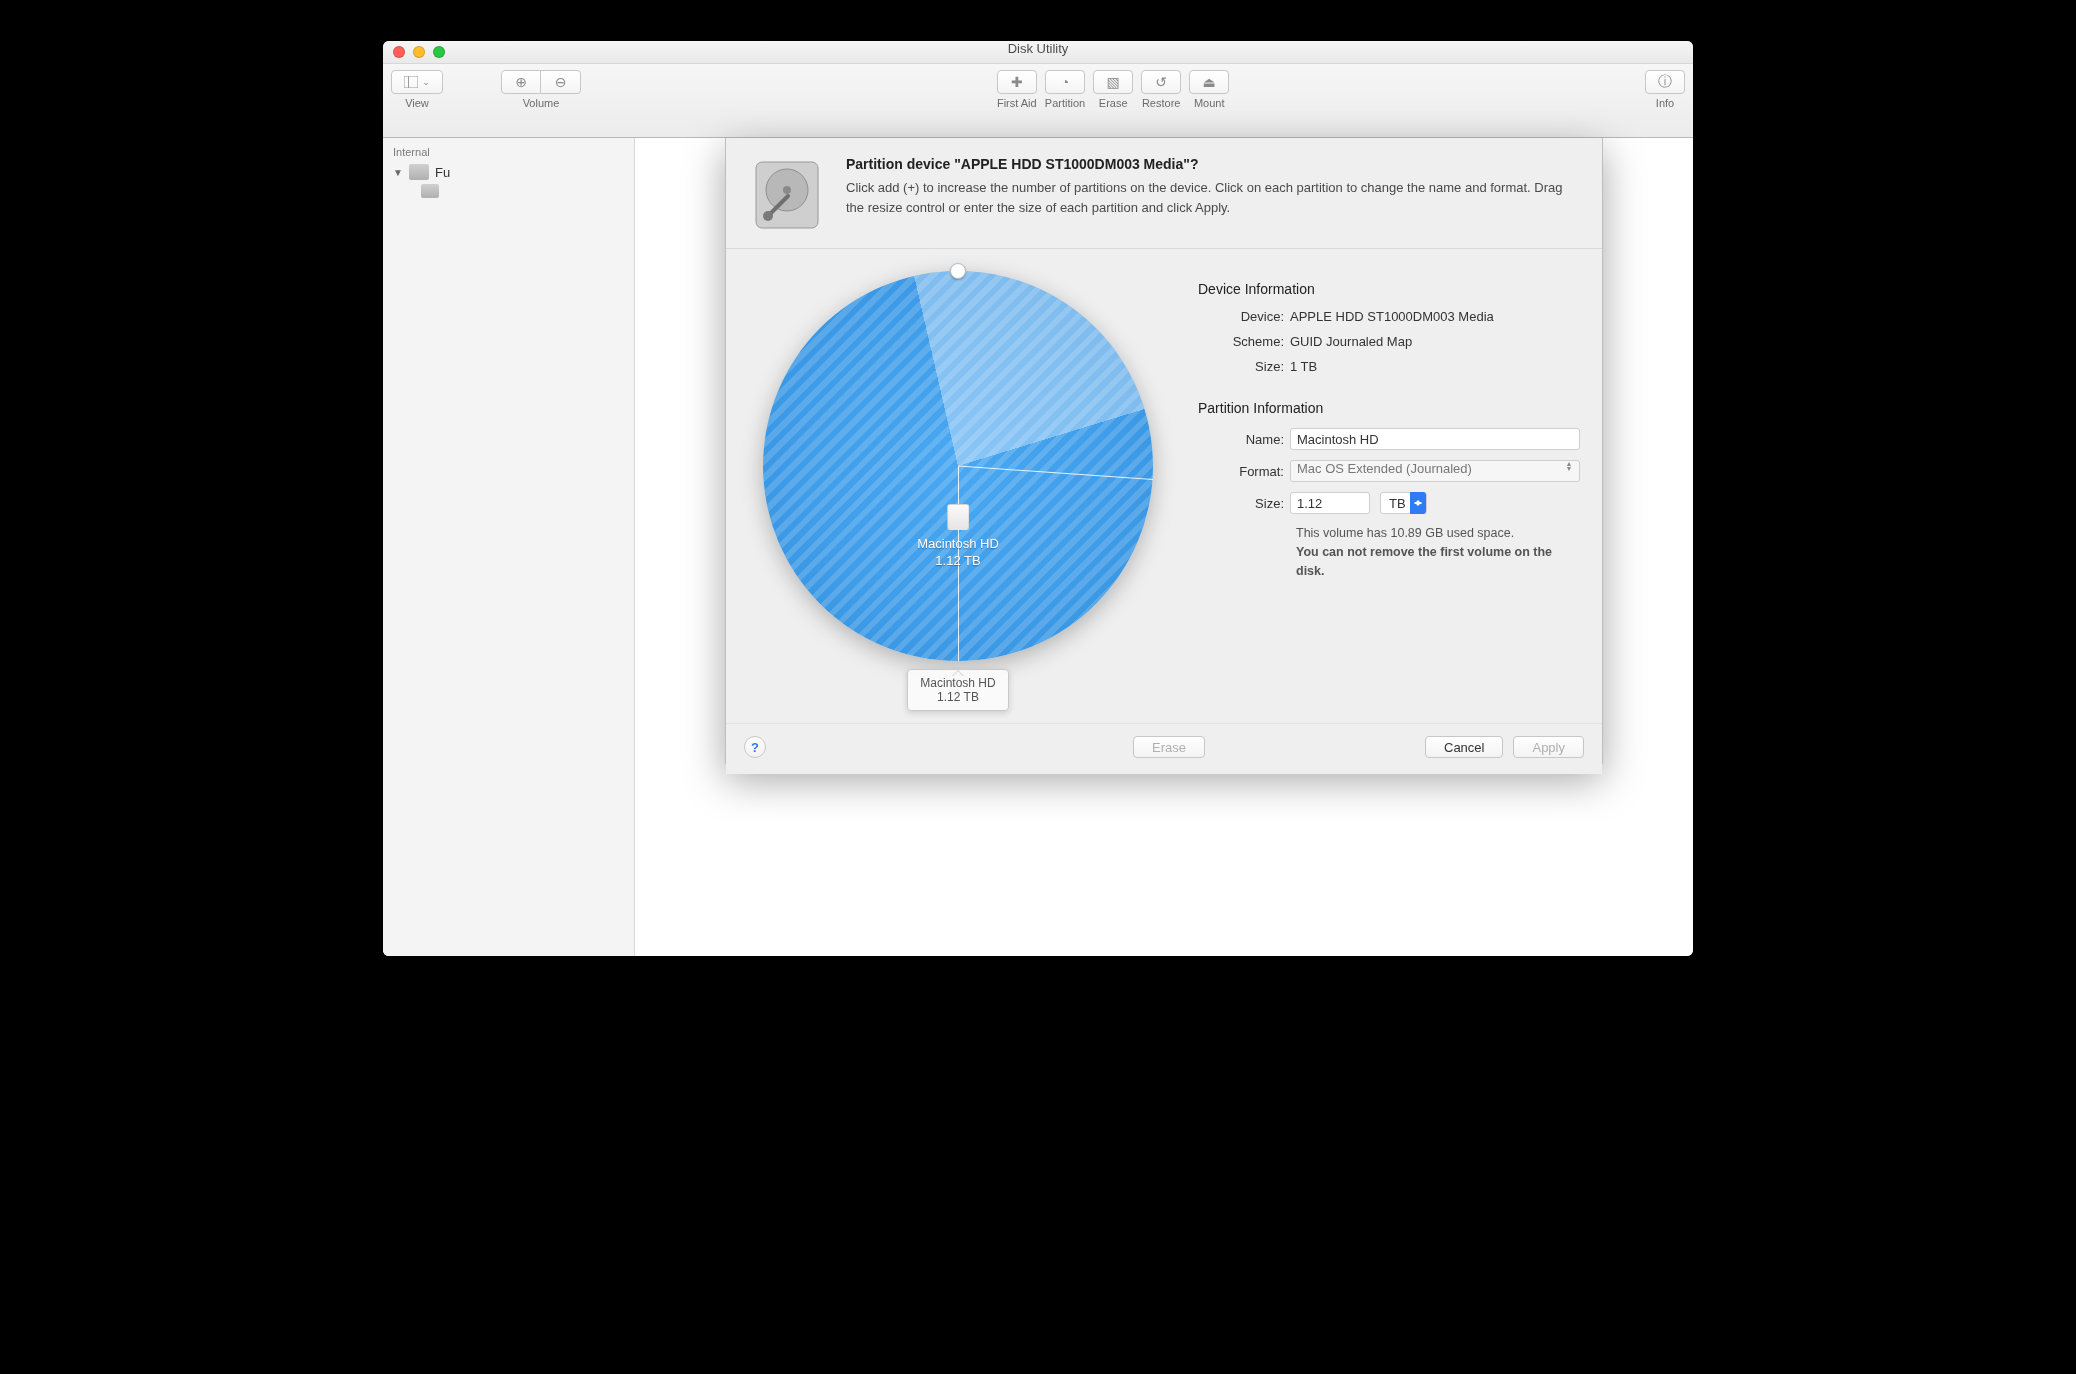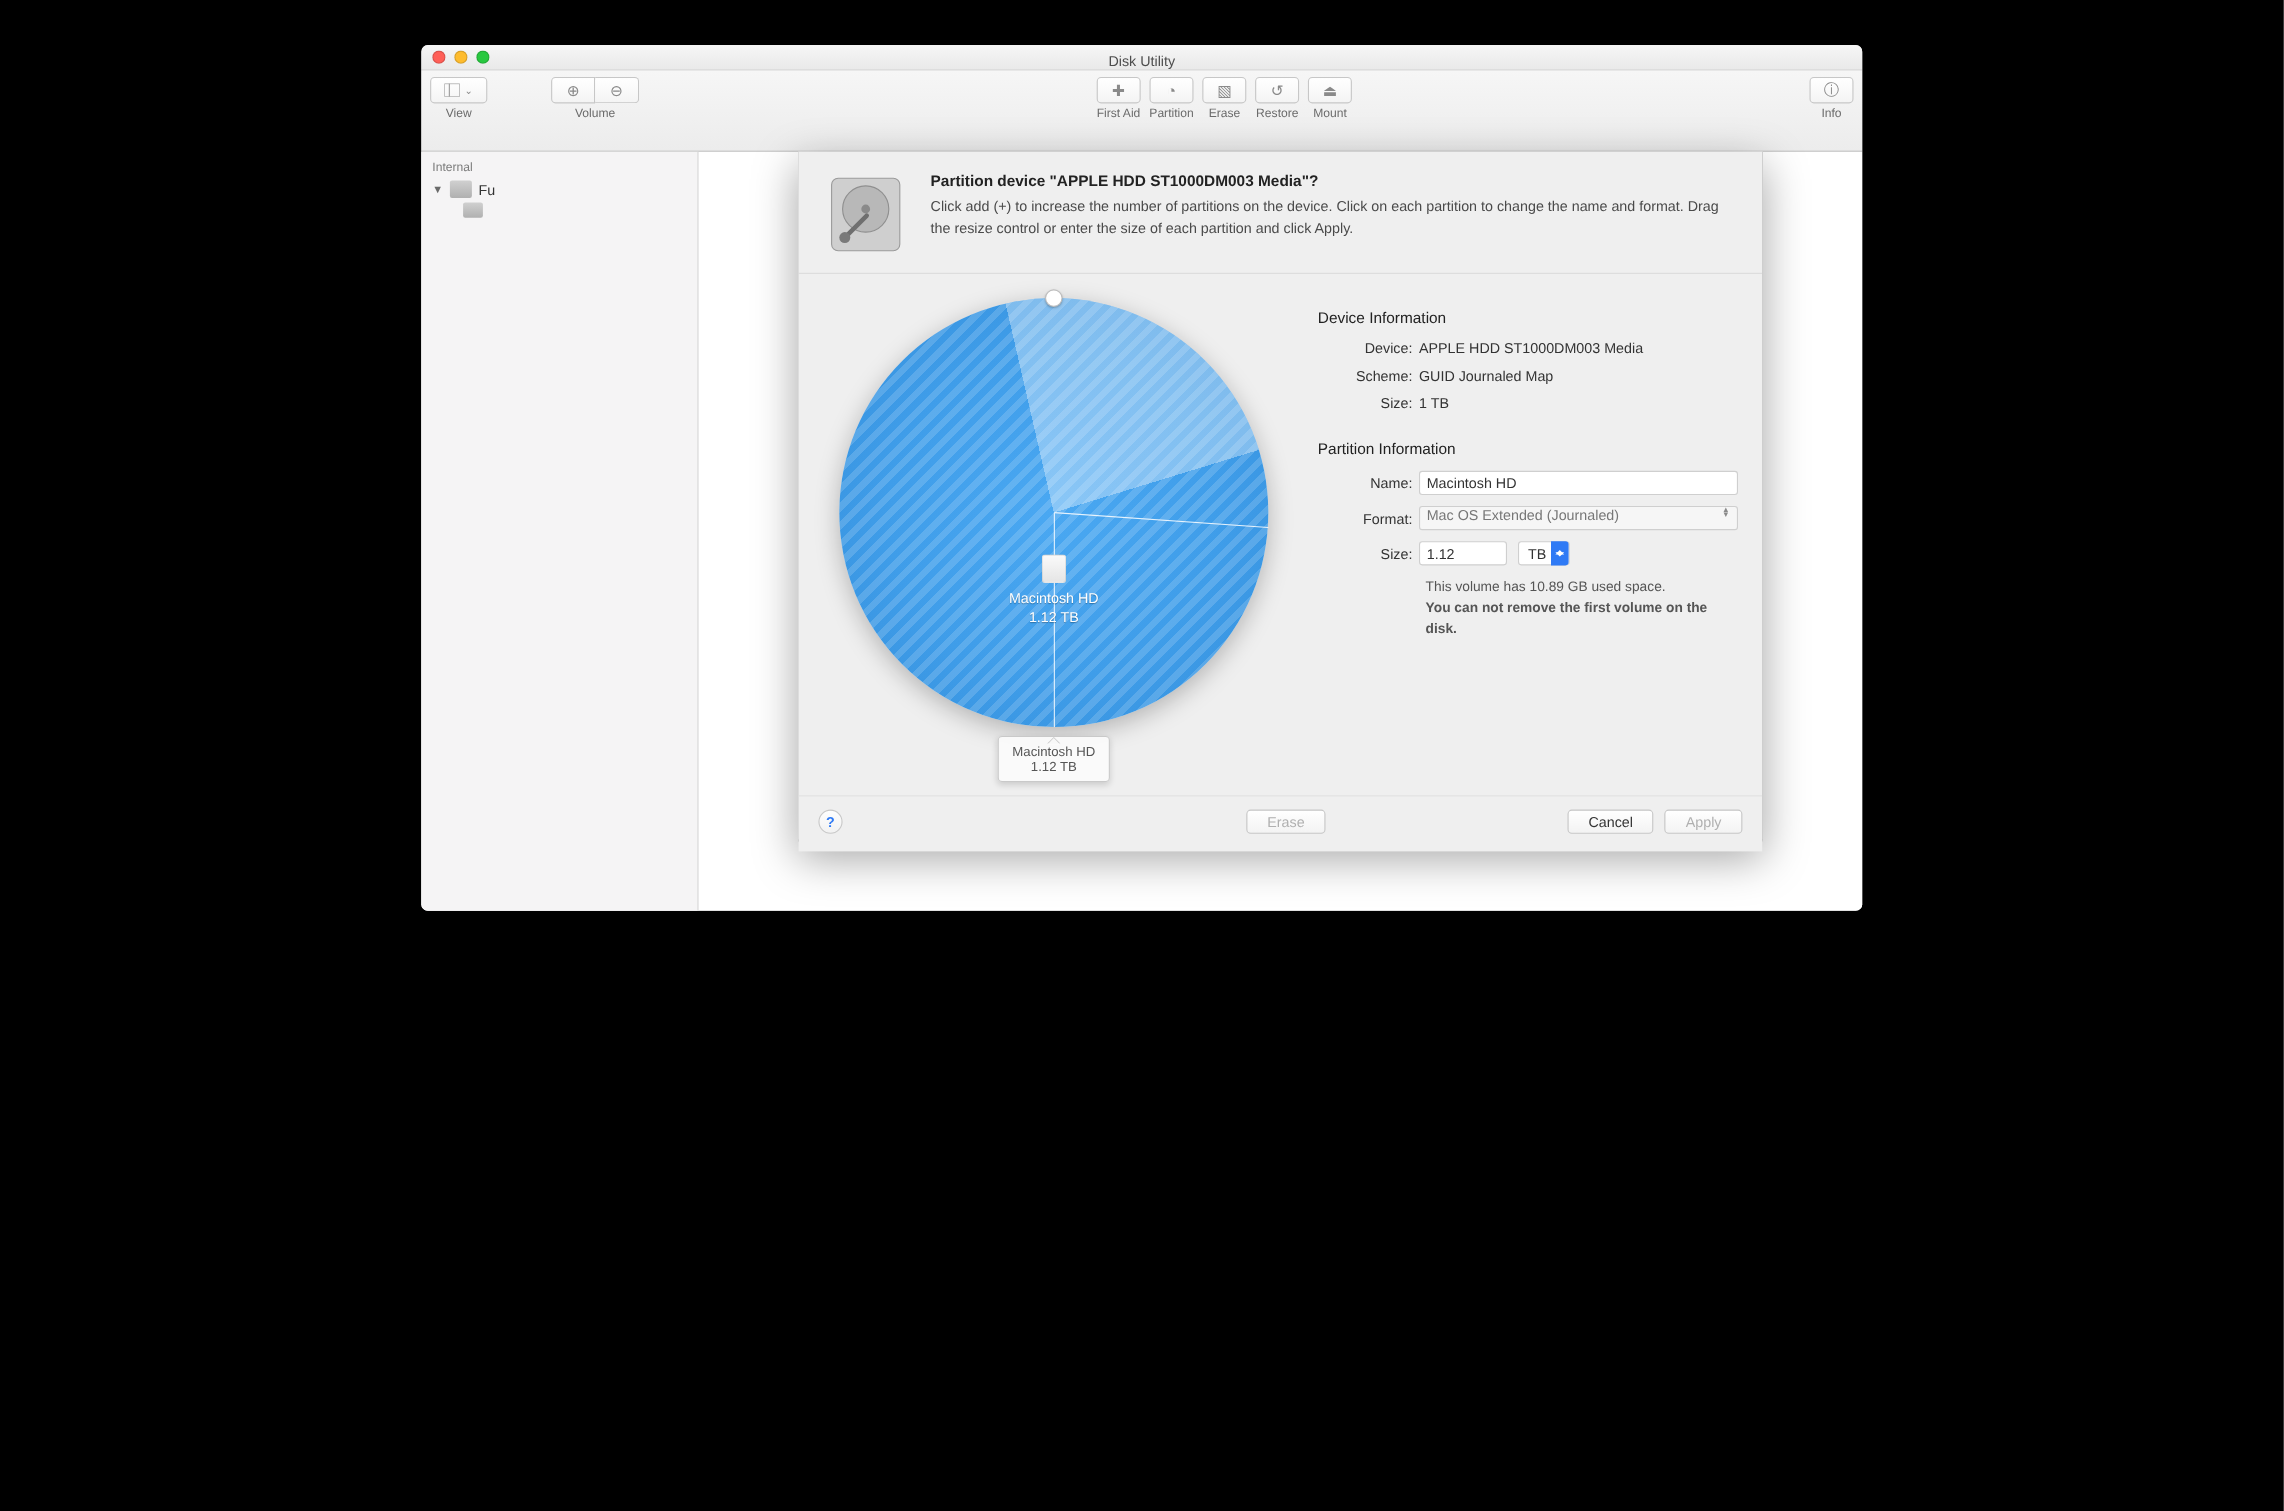--- a/index.html
+++ b/index.html
@@ -20,21 +20,21 @@
     border-radius: 6px;
     box-shadow: 0 18px 50px rgba(0,0,0,.6);
     overflow: hidden;
     position: relative;
   }
   .titlebar {
     height: 23px;
     background: linear-gradient(#f6f6f6,#e9e9e9);
     border-bottom: 1px solid #d7d7d7;
     display: flex;
-    align-items: flex-end;
+    align-items: flex-start;
     position: relative;
   }
   .traffic { display: flex; gap: 8px; position: absolute; left: 10px; top: 5px;}
   .dot { width: 12px; height: 12px; border-radius: 50%; border: .5px solid rgba(0,0,0,.15);}
   .dot.red { background:#ff5f57;} .dot.yellow{background:#febc2e;} .dot.green{background:#28c840;}
   .title { flex: 1; text-align: center; font-size: 13px; color: #4d4d4d; font-weight: 400;}
   .toolbar {
     height: 74px;
     background: linear-gradient(#f6f6f6,#ececec);
     border-bottom: 1px solid #b8b8b8;
@@ -54,21 +54,21 @@
     display: flex; align-items:center; justify-content:center;
     color:#8a8a8a;
     font-size:14px;
   }
   .tbtn.seg-l{ border-top-right-radius:0; border-bottom-right-radius:0;}
   .tbtn.seg-r{ border-top-left-radius:0; border-bottom-left-radius:0; border-left:none;}
   .tlabel { font-size: 11px; color: #6b6b6b; }
   .spacer { flex:1; }
   .maintoolbar { display:flex; gap:8px;}
   .infogroup { margin-left:auto; }
-  .workspace { display:flex; height: 690px; background:#fff;}
+  .workspace { display:flex; height: 818px; background:#fff;}
   .sidebar {
     width: 252px;
     background:#f5f4f5;
     border-right:1px solid #d8d8d8;
     padding-top:4px;
     font-size:13px;
   }
   .section-label{ font-size:11px; color:#7b7b7b; padding:4px 10px 4px 10px;}
   .sb-row{ display:flex; align-items:center; gap:6px; padding:2px 6px 2px 10px;}
   .sb-row.indent{ padding-left:38px;}

